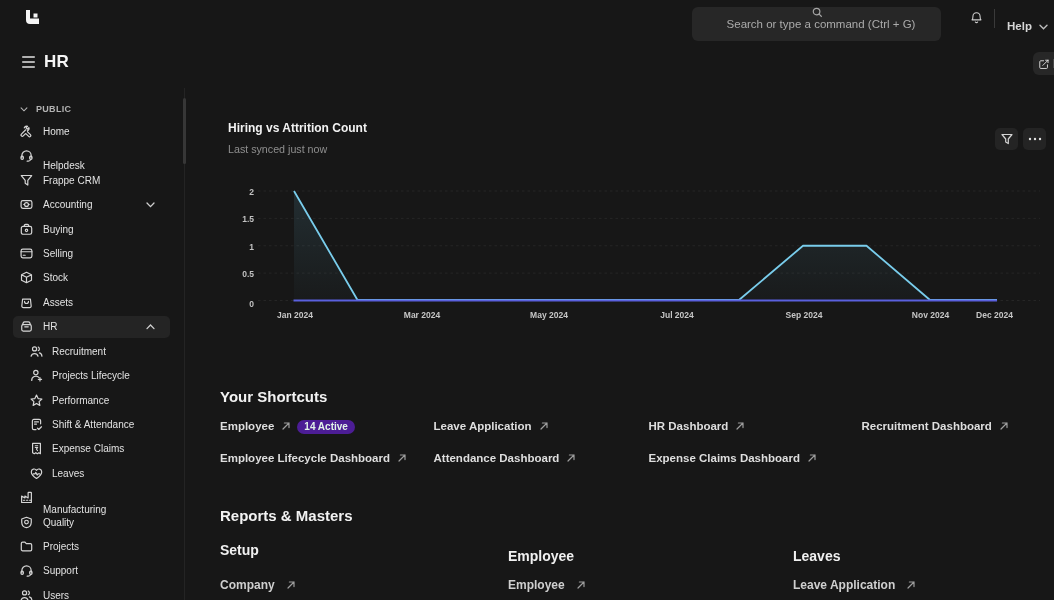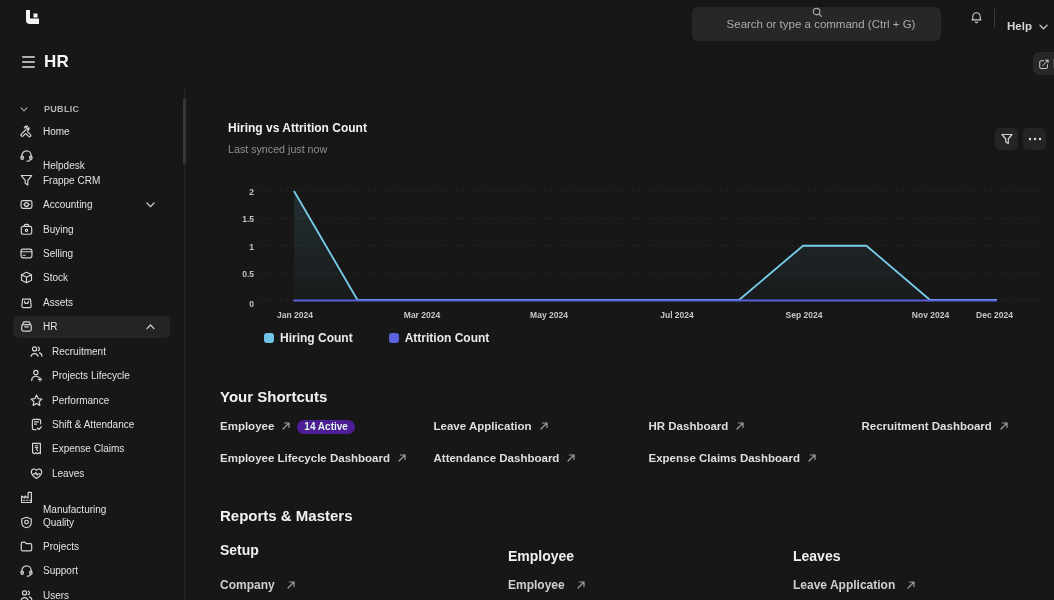--- a/index.html
+++ b/index.html
@@ -22,21 +22,21 @@
 #hr-title { left:44px; top:51.5px; font-size:17px; font-weight:700; color:#f5f5f5; letter-spacing:.2px; }
 .btn { position:absolute; background:#272727; border-radius:6px; color:#dedede;
   font-size:12.5px; font-weight:700; display:flex; align-items:center; justify-content:center; }
 #btn-create { left:903px; top:52px; width:120px; height:23px; }
 #btn-edit { left:1033px; top:52px; width:70px; height:23px; justify-content:flex-start; padding-left:6px; gap:4px;}
 
 
 .side-item { position:absolute; display:flex; align-items:center; color:#e2e2e2;
   font-size:10px; font-weight:400; }
 .side-item svg { flex:0 0 auto; }
-#public-lbl { left:20px; top:104px; display:flex; align-items:center; gap:16px;
+#public-lbl { left:20px; top:104px; display:flex; align-items:center; gap:8px;
   color:#b2b2b2; font-size:9px; font-weight:700; letter-spacing:.3px; }
 #hr-hl { left:13px; top:316px; width:157px; height:22px; background:#242424; border-radius:5px; }
 #side-divider { left:184px; top:88px; width:1px; height:512px; background:#242424; }
 #side-thumb { left:183px; top:98px; width:3px; height:66px; background:#373737; border-radius:2px; }
 
 
 #chart-title { left:228px; top:121px; font-size:12px; font-weight:700; color:#f2f2f2; }
 #chart-sub { left:228px; top:142.5px; font-size:10.7px; color:#8f8f8f; }
 .icon-btn { position:absolute; width:23px; height:22px; background:#242424; border-radius:5px;
   display:flex; align-items:center; justify-content:center; }
@@ -299,26 +299,20 @@
           <linearGradient id="g1" x1="0" y1="0" x2="0" y2="1">
             <stop offset="0" stop-color="#73cae9" stop-opacity="0.13"></stop>
             <stop offset="1" stop-color="#73cae9" stop-opacity="0.02"></stop>
           </linearGradient>
         </defs>
         <polygon points="294,191 357.5,300 739,300 803,245.75 866.5,245.75 930,300 997,300 997,300 294,300" fill="url(#g1)"></polygon>
         <polyline points="294,191 357.5,300 739,300 803,245.75 866.5,245.75 930,300 997,300" fill="none" stroke="#79cdec" stroke-width="1.8" stroke-linejoin="round"></polyline>
         <line x1="293.5" y1="300.5" x2="997" y2="300.5" stroke="#5a60dd" stroke-width="2.2"></line>
       </svg>
     </div>
-  <div class="abs" id="legend">
-    <div class="leg-sq" style="background:#72c3e8"></div>
-      <div class="leg-t">Hiring Count</div>
-    <div class="leg-sq" style="background:#5b61e0; margin-left:36px"></div>
-      <div class="leg-t">Attrition Count</div>
-  </div>
 
   <div class="h2 txt" style="left:220px; top:388px">Your Shortcuts</div>
   <div id="shortcuts">
       <div class="sc txt" style="left:220px; top:416.8px; height:18px">Employee<svg class="arr" width="8" height="8" viewBox="0 0 8 8" fill="none" stroke="#9d9d9d" stroke-width="1.2" stroke-linecap="round" stroke-linejoin="round">
           <path d="M1 7 L7 1 M2.4 1 H7 V5.6"></path>
         </svg><span class="pill">14 Active</span></div>
       <div class="sc txt" style="left:433.5px; top:416.8px; height:18px">Leave Application<svg class="arr" width="8" height="8" viewBox="0 0 8 8" fill="none" stroke="#9d9d9d" stroke-width="1.2" stroke-linecap="round" stroke-linejoin="round">
           <path d="M1 7 L7 1 M2.4 1 H7 V5.6"></path>
         </svg></div>
       <div class="sc txt" style="left:648.5px; top:416.8px; height:18px">HR Dashboard<svg class="arr" width="8" height="8" viewBox="0 0 8 8" fill="none" stroke="#9d9d9d" stroke-width="1.2" stroke-linecap="round" stroke-linejoin="round">

